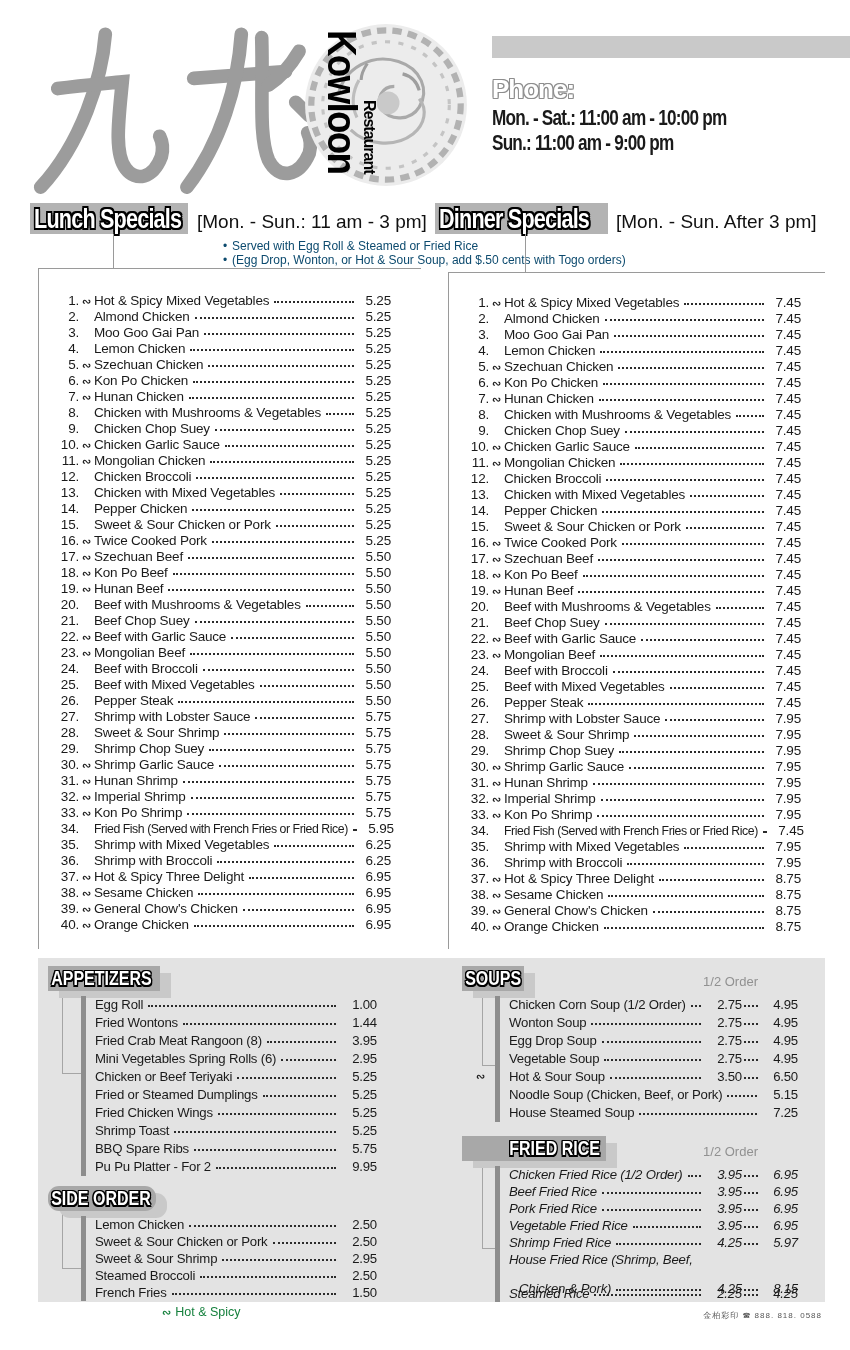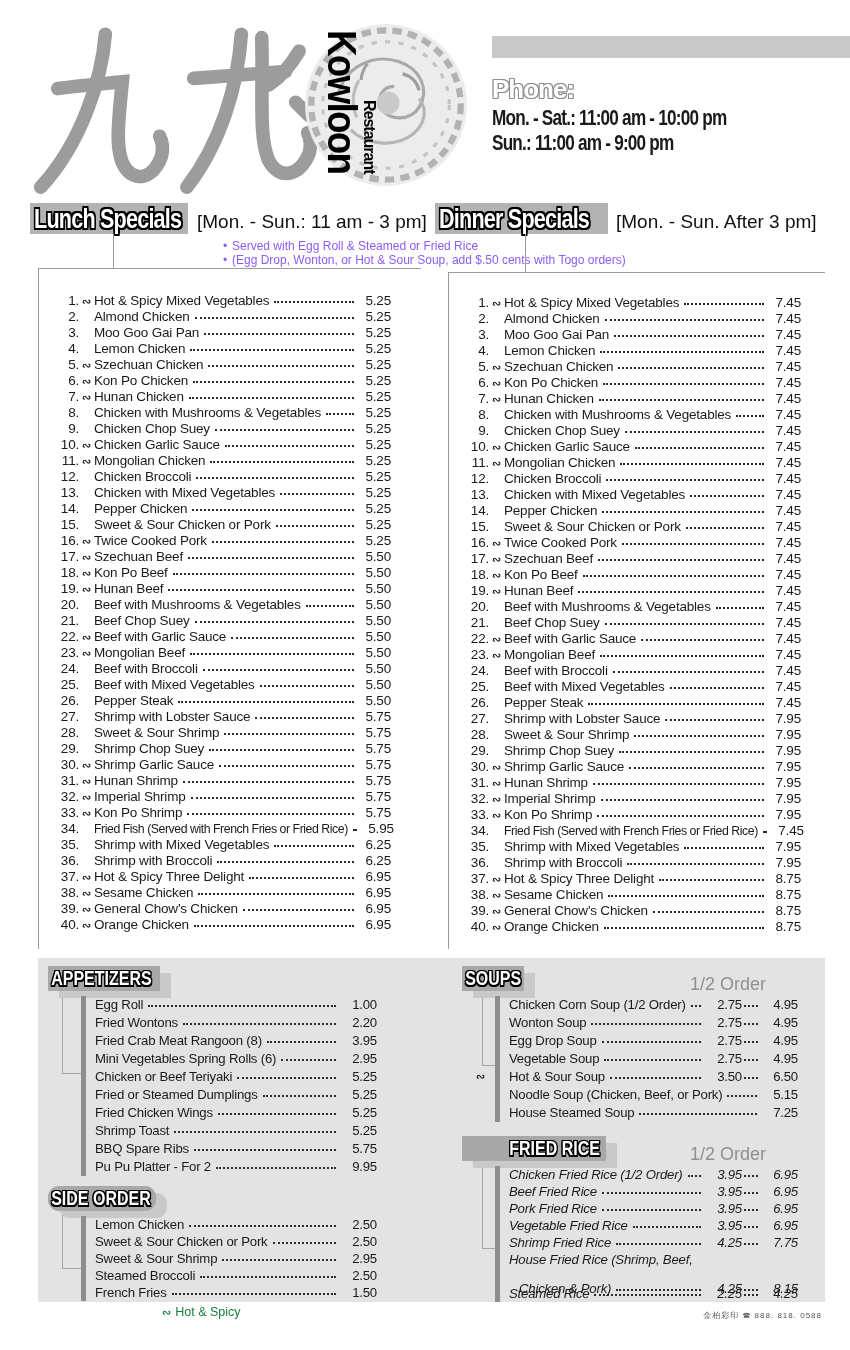--- a/index.html
+++ b/index.html
@@ -25,21 +25,21 @@
   .specbox{position:absolute;height:31px;background:#b3b3b3;overflow:visible;}
   .specbox .t{display:inline-block;white-space:nowrap;transform:scaleX(.8);transform-origin:left center;
       font-size:27px;font-weight:800;letter-spacing:-1px;color:#fff;padding:1px 0 0 5px;
       text-shadow:-2px -2px 0 #000,2px -2px 0 #000,-2px 2px 0 #000,2px 2px 0 #000,
                   0 -2px 0 #000,0 2px 0 #000,-2px 0 0 #000,2px 0 0 #000;}
   #lunch-box{left:30px;top:203px;width:158px;}
   #dinner-box{left:435px;top:203px;width:173px;}
   .spechours{position:absolute;font-size:19px;color:#111;white-space:nowrap;}
   #lunch-hours{left:197px;top:211px;}
   #dinner-hours{left:616px;top:211px;}
-  .notes{position:absolute;left:218px;top:239px;font-size:12px;line-height:14px;color:#8b5cf6;}
+  .notes{position:absolute;left:218px;top:239px;font-size:12px;line-height:14px;color:#0c4a6e;}
   .notes div{white-space:nowrap;}
   .notes .b{display:inline-block;width:14px;text-align:center;}
 
   
   .conn{position:absolute;width:1px;background:#9a9a9a;}
   #lunch-conn{left:113px;top:234px;height:34px;}
   #dinner-conn{left:525px;top:234px;height:38px;}
   .listbox{position:absolute;border-left:1px solid #9a9a9a;border-top:1px solid #9a9a9a;}
   #lunch-listbox{left:38px;top:268px;width:383px;height:681px;padding:24px 30px 0 14px;box-sizing:border-box;}
   #dinner-listbox{left:448px;top:272px;width:377px;height:677px;padding:22px 24px 0 14px;box-sizing:border-box;}
@@ -58,21 +58,21 @@
   #sideorder-block{left:10px;top:228px;width:345px;}
   #soups-block{left:424px;top:8px;width:352px;}
   #friedrice-block{left:424px;top:178px;width:352px;}
   .subhead{position:relative;display:block;height:25px;background:#a8a8a8;box-shadow:11px 7px 0 0 #c9c9c9;z-index:1;}
   .subhead .t{display:inline-block;white-space:nowrap;transform:scaleX(.8);transform-origin:left center;
       font-size:20px;font-weight:800;letter-spacing:0;color:#fff;padding:1px 0 0 4px;
       text-shadow:-1.5px -1.5px 0 #000,1.5px -1.5px 0 #000,-1.5px 1.5px 0 #000,1.5px 1.5px 0 #000,
                   0 -1.5px 0 #000,0 1.5px 0 #000,-1.5px 0 0 #000,1.5px 0 0 #000;}
   #appetizers-block .subhead{width:112px;} #sideorder-block .subhead{width:108px;border-radius:11px;}
   #soups-block .subhead{width:62px;} #friedrice-block .subhead{width:100px;padding-left:44px;}
-  .halflabel{position:absolute;right:48px;top:8px;font-size:18px;color:#919191;z-index:2;}
+  .halflabel{position:absolute;right:56px;top:8px;font-size:13px;color:#919191;z-index:2;}
   .sec-items{margin:5px 16px 0 33px;border-left:5px solid #8d8d8d;padding-left:9px;position:relative;z-index:2;}
   .srow{display:flex;align-items:baseline;height:18px;line-height:18px;font-size:13.2px;letter-spacing:-.2px;position:relative;}
   #sideorder-block .srow{height:17px;line-height:17px;}
   #friedrice-block .srow{height:17px;line-height:17px;font-style:italic;}
   .srow .iname{white-space:nowrap;padding-right:2px;}
   .srow .iname.ind{padding-left:10px;margin-top:12px;}
   .srow .p1{flex:0 0 38px;text-align:right;}
   .srow .dotsm{flex:0 0 14px;border-bottom:2px dotted #2b2b2b;margin:0 2px;transform:translateY(-2px);}
   .srow .p2{flex:0 0 38px;text-align:right;}
   .outer-spicy{position:absolute;left:-33px;top:0;font-family:"DejaVu Sans",sans-serif;font-size:11px;font-weight:bold;}
@@ -718,21 +718,21 @@
       <div class="lconn"></div>
       <div class="sec-items" id="appetizers-items">
           <div class="srow">
             <span class="iname">Egg Roll</span>
             <span class="dots"></span>
             <span class="p2">1.00</span>
           </div>
           <div class="srow">
             <span class="iname">Fried Wontons</span>
             <span class="dots"></span>
-            <span class="p2">2.20</span>
+            <span class="p2">1.44</span>
           </div>
           <div class="srow">
             <span class="iname">Fried Crab Meat Rangoon (8)</span>
             <span class="dots"></span>
             <span class="p2">3.95</span>
           </div>
           <div class="srow">
             <span class="iname">Mini Vegetables Spring Rolls (6)</span>
             <span class="dots"></span>
             <span class="p2">2.95</span>
@@ -890,21 +890,21 @@
             <span class="dots"></span>
             <span class="p1">3.95</span>
             <span class="dotsm"></span>
             <span class="p2">6.95</span>
           </div>
           <div class="srow">
             <span class="iname">Shrimp Fried Rice</span>
             <span class="dots"></span>
             <span class="p1">4.25</span>
             <span class="dotsm"></span>
-            <span class="p2">7.75</span>
+            <span class="p2">5.97</span>
           </div>
           <div class="srow">
             <span class="iname">House Fried Rice (Shrimp, Beef,</span>
           </div>
           <div class="srow">
             <span class="iname ind">Chicken &amp; Pork)</span>
             <span class="dots"></span>
             <span class="p1">4.25</span>
             <span class="dotsm"></span>
             <span class="p2">8.15</span>

